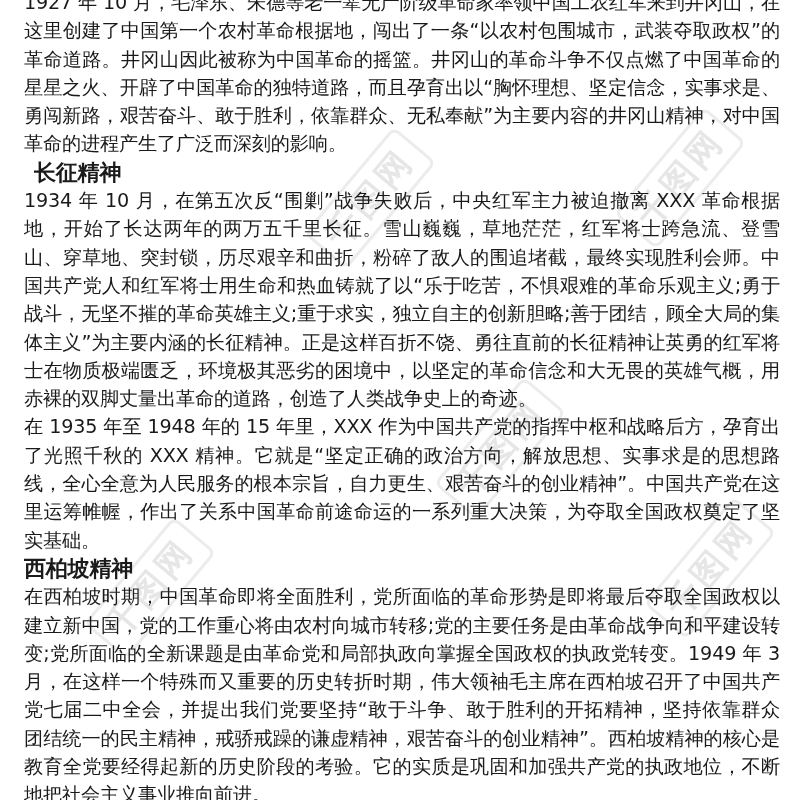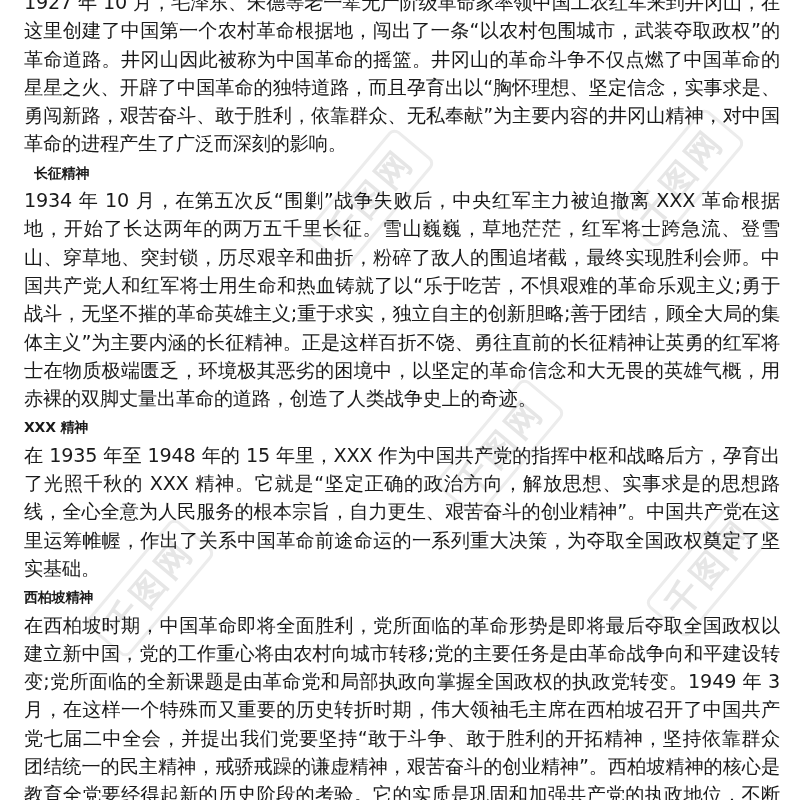--- a/index.html
+++ b/index.html
@@ -13,38 +13,37 @@
       position: absolute; color: #e6e6e6; font-size: 34px; font-weight: bold;
       transform: rotate(-50deg); letter-spacing: 4px; white-space: nowrap;
       border: 3px solid #ececec; border-radius: 8px; padding: 2px 10px;
     }
     .doc {
       position: absolute; left: 24px; top: -11px; width: 756px; z-index: 1;
       font-size: 19.2px; line-height: 28.3px; text-align: justify;
       text-justify: inter-character; letter-spacing: -0.2px;
     }
     .doc p { margin: 0; }
-    .doc h3 { margin: 0; font-size: 14px; line-height: 28.3px; font-weight: bold; }
+    .doc h3 { margin: 0; font-size: 22px; line-height: 28.3px; font-weight: bold; }
     .doc h3.indent { padding-left: 10px; }
   </style>
 </head>
 <body>
 
 <div class="watermarks">
   <div class="wm" style="left:300px; top:170px;">千图网</div>
   <div class="wm" style="left:610px; top:150px;">千图网</div>
   <div class="wm" style="left:80px; top:560px;">千图网</div>
   <div class="wm" style="left:430px; top:420px;">千图网</div>
   <div class="wm" style="left:640px; top:540px;">千图网</div>
 </div>
 
 <div class="doc">
   <p>1927 年 10 月，毛泽东、朱德等老一辈无产阶级革命家率领中国工农红军来到井冈山，在这里创建了中国第一个农村革命根据地，闯出了一条“以农村包围城市，武装夺取政权”的革命道路。井冈山因此被称为中国革命的摇篮。井冈山的革命斗争不仅点燃了中国革命的星星之火、开辟了中国革命的独特道路，而且孕育出以“胸怀理想、坚定信念，实事求是、勇闯新路，艰苦奋斗、敢于胜利，依靠群众、无私奉献”为主要内容的井冈山精神，对中国革命的进程产生了广泛而深刻的影响。</p>
 
   <h3 class="indent">长征精神</h3>
   <p>1934 年 10 月，在第五次反“围剿”战争失败后，中央红军主力被迫撤离 XXX 革命根据地，开始了长达两年的两万五千里长征。雪山巍巍，草地茫茫，红军将士跨急流、登雪山、穿草地、突封锁，历尽艰辛和曲折，粉碎了敌人的围追堵截，最终实现胜利会师。中国共产党人和红军将士用生命和热血铸就了以“乐于吃苦，不惧艰难的革命乐观主义;勇于战斗，无坚不摧的革命英雄主义;重于求实，独立自主的创新胆略;善于团结，顾全大局的集体主义”为主要内涵的长征精神。正是这样百折不饶、勇往直前的长征精神让英勇的红军将士在物质极端匮乏，环境极其恶劣的困境中，以坚定的革命信念和大无畏的英雄气概，用赤裸的双脚丈量出革命的道路，创造了人类战争史上的奇迹。</p>
 
-  <h3>XXX 精神</h3>
   <p>在 1935 年至 1948 年的 15 年里，XXX 作为中国共产党的指挥中枢和战略后方，孕育出了光照千秋的 XXX 精神。它就是“坚定正确的政治方向，解放思想、实事求是的思想路线，全心全意为人民服务的根本宗旨，自力更生、艰苦奋斗的创业精神”。中国共产党在这里运筹帷幄，作出了关系中国革命前途命运的一系列重大决策，为夺取全国政权奠定了坚实基础。</p>
 
   <h3>西柏坡精神</h3>
   <p>在西柏坡时期，中国革命即将全面胜利，党所面临的革命形势是即将最后夺取全国政权以建立新中国，党的工作重心将由农村向城市转移;党的主要任务是由革命战争向和平建设转变;党所面临的全新课题是由革命党和局部执政向掌握全国政权的执政党转变。1949 年 3 月，在这样一个特殊而又重要的历史转折时期，伟大领袖毛主席在西柏坡召开了中国共产党七届二中全会，并提出我们党要坚持“敢于斗争、敢于胜利的开拓精神，坚持依靠群众 团结统一的民主精神，戒骄戒躁的谦虚精神，艰苦奋斗的创业精神”。西柏坡精神的核心是教育全党要经得起新的历史阶段的考验。它的实质是巩固和加强共产党的执政地位，不断地把社会主义事业推向前进。</p>
 </div>
 
 </body></html>

